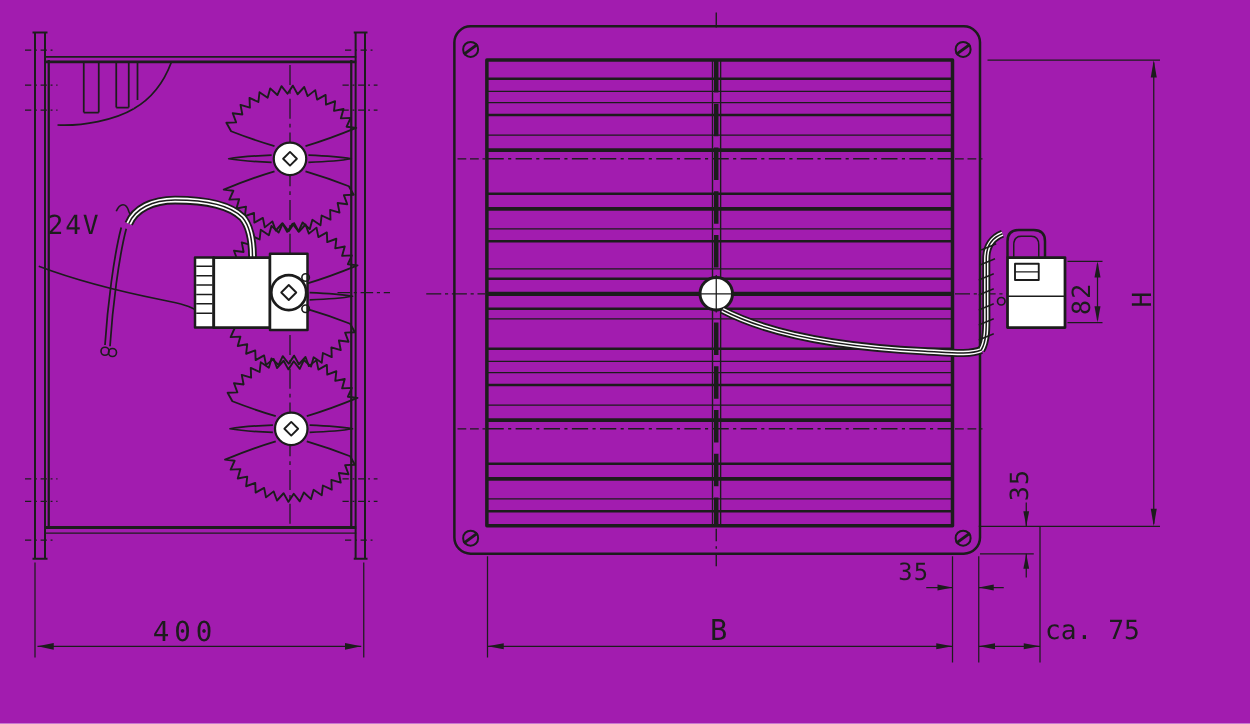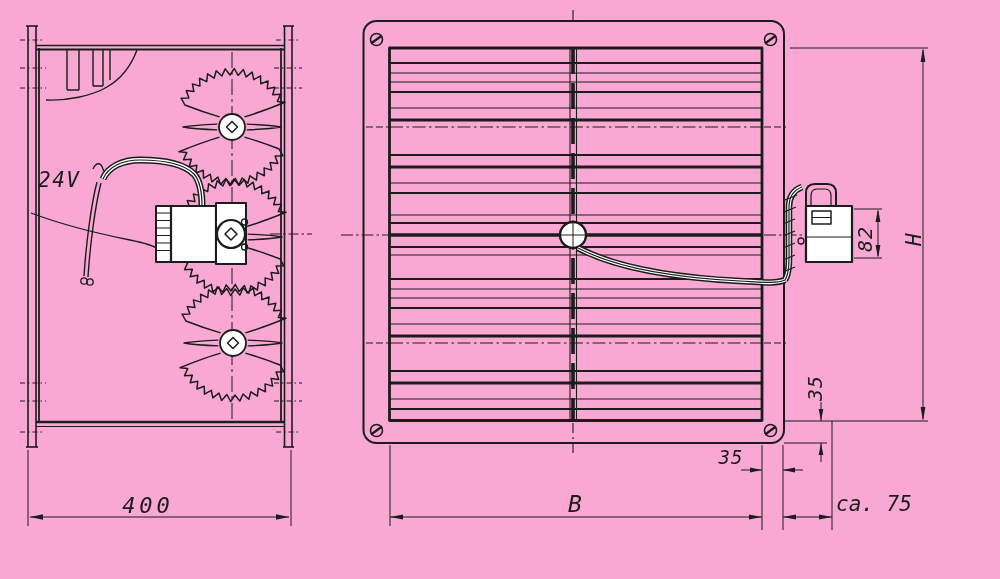--- a/index.html
+++ b/index.html
@@ -1,17 +1,17 @@
 <!DOCTYPE html>
 <html style="--ink: #1c1c1c;"><head>
 <meta charset="utf-8">
 <style>
   :root{ --ink:#1c1c1c; }
   html,body{ margin:0; padding:0; background:#ffffff; }
-  .stage{ position:relative; width:1000px; height:579px; background:#f9a8d4; overflow:hidden;font-style:italic; }
+  .stage{ position:relative; width:1000px; height:579px; background:#a21caf; overflow:hidden; }
   svg{ position:absolute; left:0; top:0; }
   text{ font-family:"DejaVu Sans Mono","Liberation Mono",monospace; fill:var(--ink); }
   .art{ stroke:var(--ink); fill:none; stroke-linecap:butt; stroke-linejoin:round; }
   .arrow{ fill:var(--ink); stroke:none; }
 </style>
 </head>
 <body>
 
 <div class="stage">
 <svg width="1000" height="579" viewBox="0 0 1000 579">

